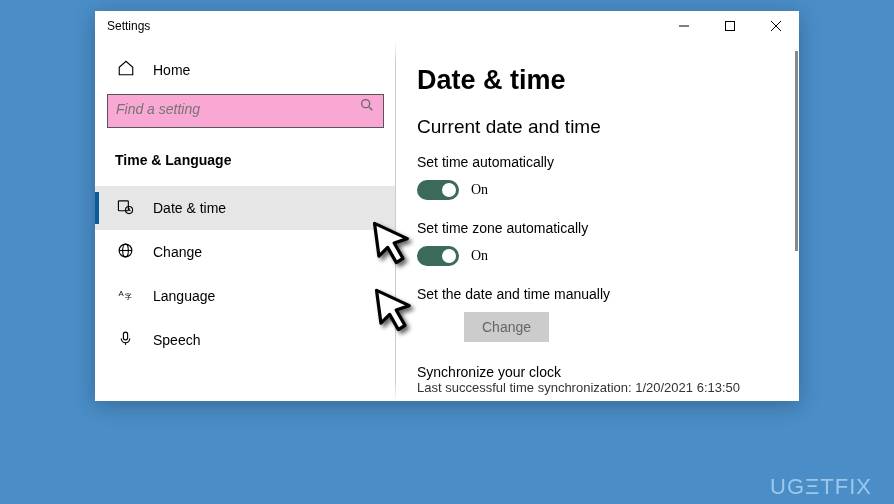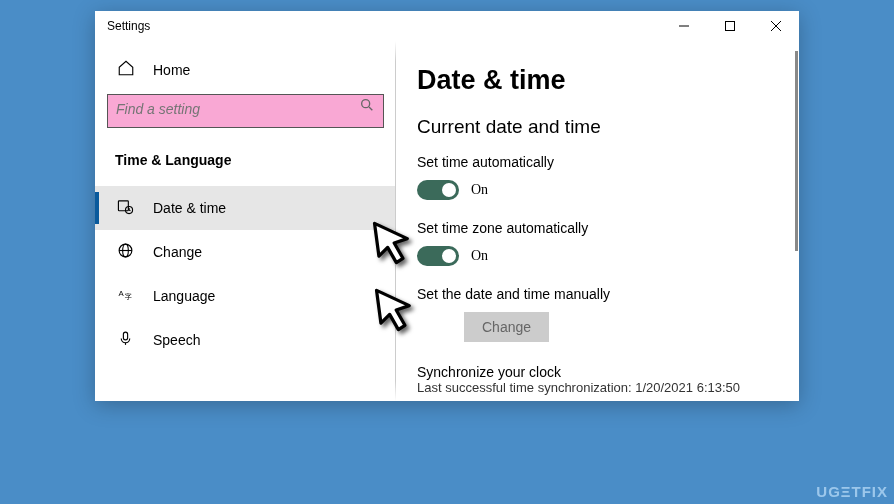--- a/index.html
+++ b/index.html
@@ -200,24 +200,24 @@
     position: absolute;
     width: 44px;
     height: 48px;
     pointer-events: none;
     filter: drop-shadow(3px 3px 2px rgba(0,0,0,0.6));
   }
   .cursor1 { left: 370px; top: 219px; }
   .cursor2 { left: 372px; top: 286px; }
   .watermark {
     position: absolute;
-    right: 6px;
+    right: 22px;
     bottom: 4px;
-    font-size: 15px;
-    font-weight: 700;
+    font-size: 22px;
+    font-weight: 400;
     color: rgba(200,230,255,0.65);
     letter-spacing: 1px;
   }
 </style>
 </head>
 <body>
 
 <div class="window">
   <div class="titlebar">
     <span>Settings</span>

